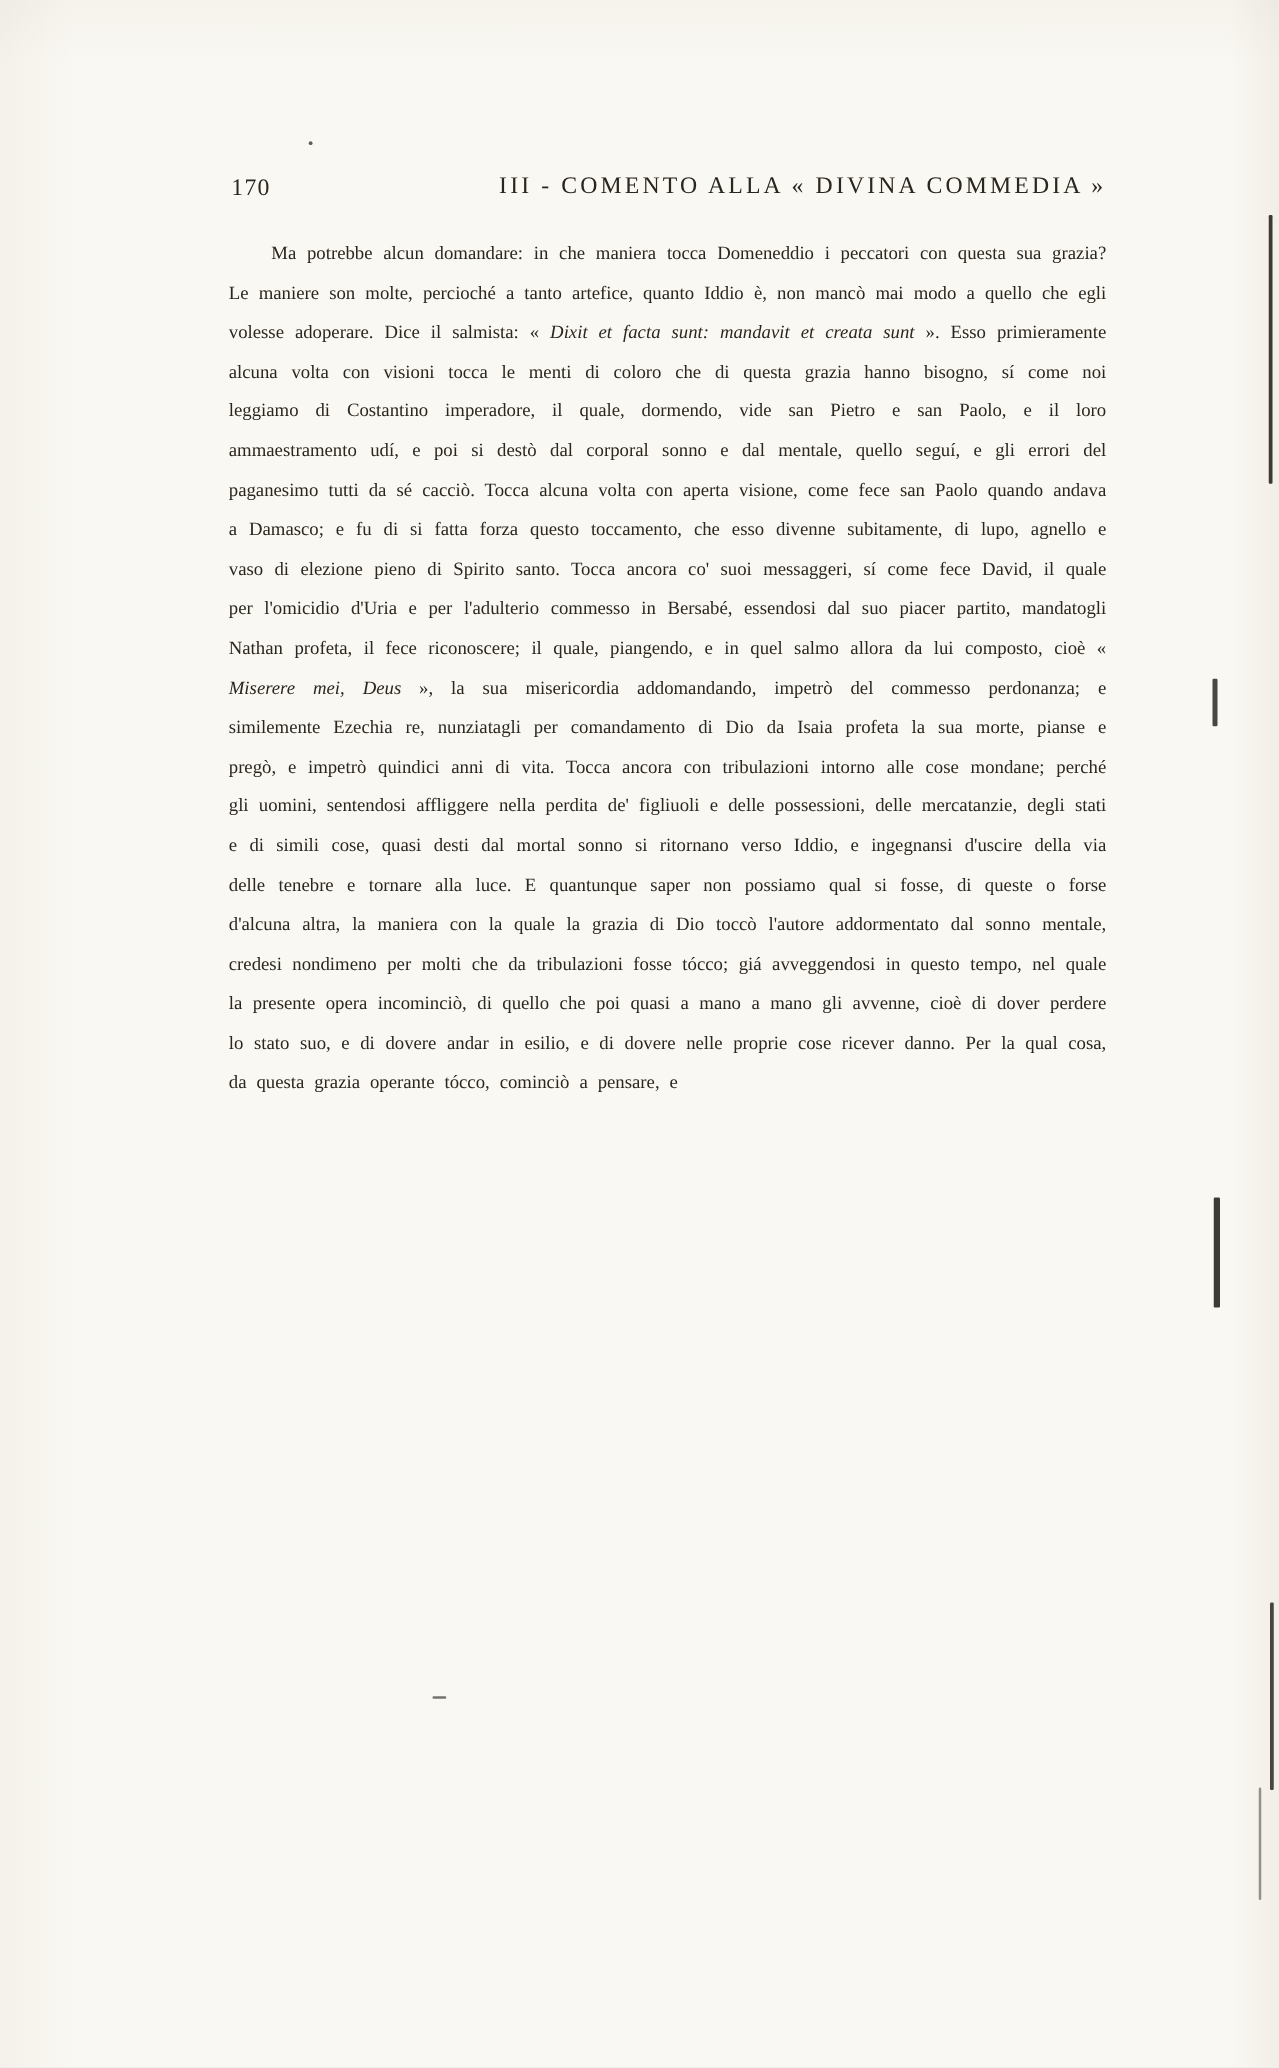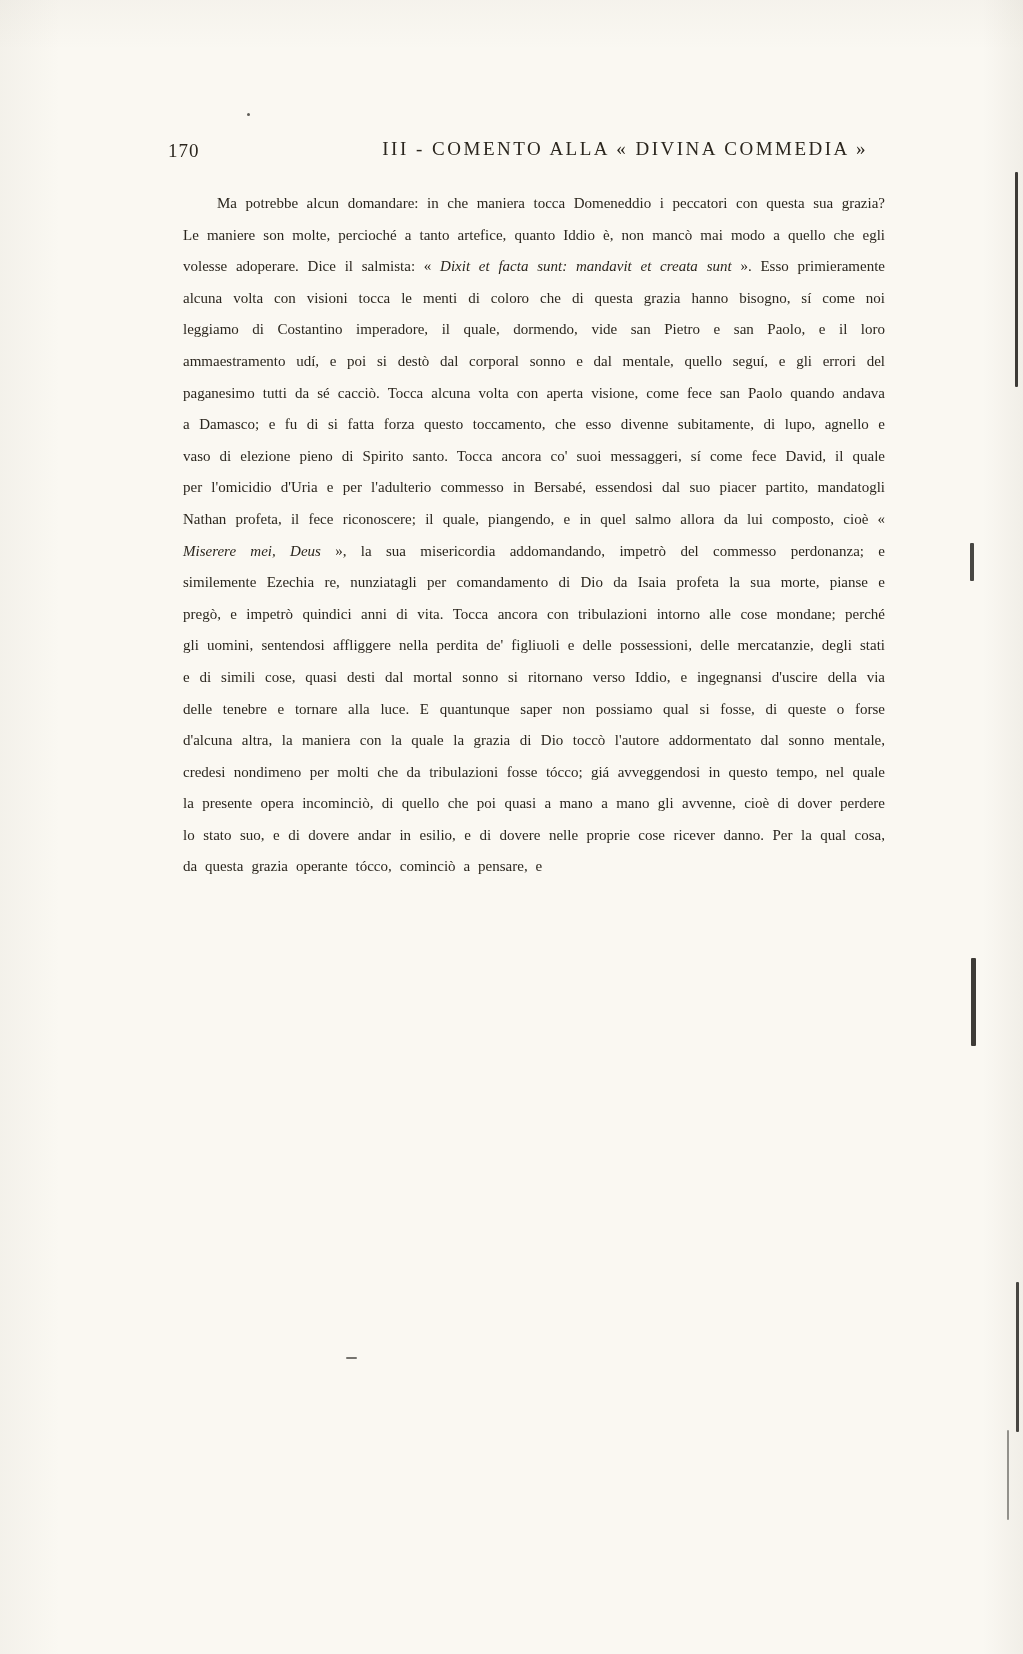--- a/index.html
+++ b/index.html
@@ -28,21 +28,21 @@
     inset: 0;
     background:
       linear-gradient(to right, rgba(120,110,90,0.05), rgba(0,0,0,0) 60px),
       linear-gradient(to left, rgba(120,110,90,0.07), rgba(0,0,0,0) 40px),
       linear-gradient(to bottom, rgba(120,110,90,0.04), rgba(0,0,0,0) 50px);
     pointer-events: none;
   }
   .header-row {
     position: absolute;
     top: 138px;
-    left: 168px;
+    left: 185px;
     width: 700px;
     height: 26px;
   }
   .page-number {
     position: absolute;
     left: 0;
     top: 2px;
     font-size: 19px;
     letter-spacing: 1px;
   }

